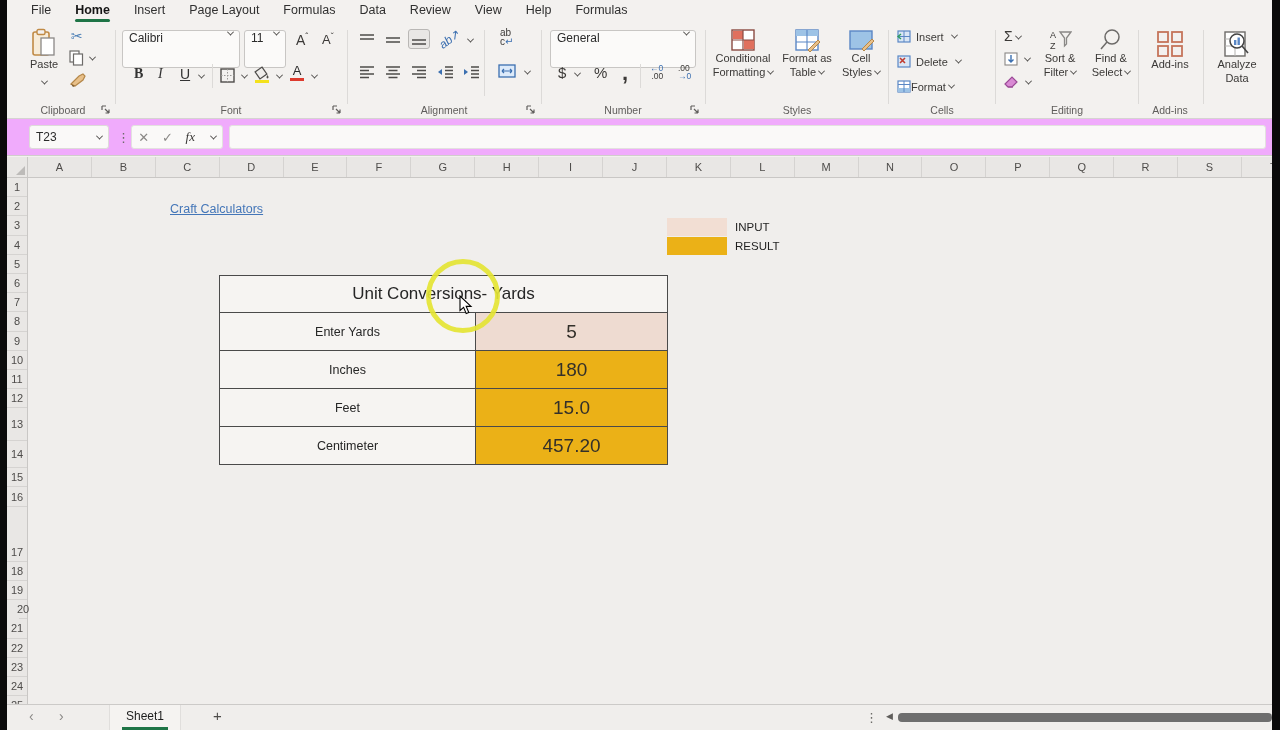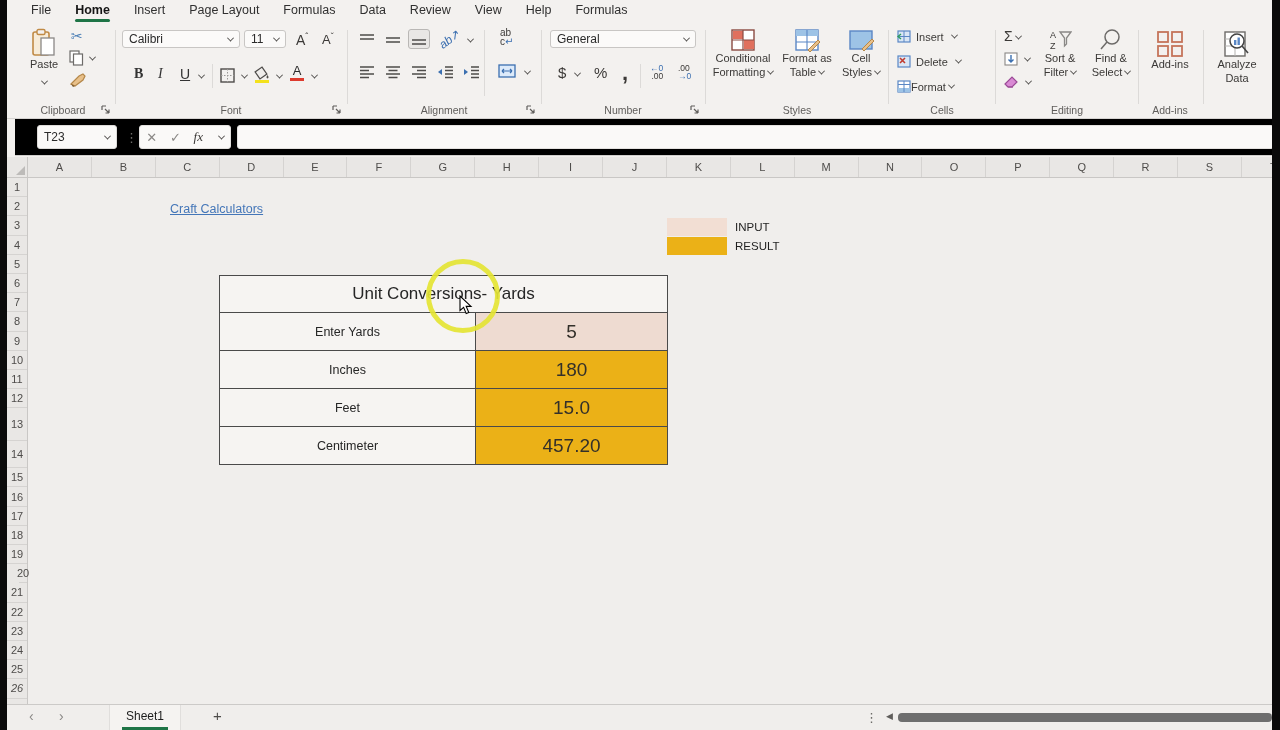--- a/index.html
+++ b/index.html
@@ -14,30 +14,30 @@
   .rtab.active{font-weight:bold;color:#151515}
   .rtab.active::after{content:"";position:absolute;left:10px;right:10px;bottom:-1px;height:3px;background:#1e7446;border-radius:2px}
 
   
   #ribbon{position:absolute;left:0;top:22px;width:100%;height:97px;background:#f3f1ef;border-bottom:1px solid #d5d3d1}
   .group{position:absolute;top:0;height:97px}
   .glabel{position:absolute;bottom:3px;left:0;right:0;text-align:center;font-size:10.5px;color:#5f5d5b}
   .gdiv{position:absolute;top:8px;height:74px;width:1px;background:#dcdad8}
   .chv{display:inline-block;width:5px;height:5px;border-right:1.2px solid #4e4c4a;border-bottom:1.2px solid #4e4c4a;transform:rotate(45deg) translate(-1px,-1px);margin-left:3px;vertical-align:middle}
   .lnch{position:absolute;bottom:4px;width:10px;height:10px}
-  .combo{background:#fbfaf9;border:1px solid #c8c6c4;border-radius:3px;display:flex;align-items:center;font-size:12px;color:#2b2b2b;padding:0 6px;height:18px}
+  .combo{background:#fbfaf9;border:1px solid #c8c6c4;border-radius:3px;display:flex;font-size:12px;color:#2b2b2b;padding:0 6px;height:38px}
   .combo .fill{flex:1}
   .rlabel{font-size:11px;color:#3b3937;text-align:center;line-height:1.25}
   .bigbtn{position:absolute;text-align:center}
   svg{display:block}
   .liconbox{width:22px;height:20px;display:flex;align-items:center;justify-content:center;border-radius:3px}
   .sel{border:1px solid #b9b7b5;background:#e9e7e5}
 
   
-  #fbar{position:absolute;left:8px;top:119px;width:100%;height:37px;background:#000000;border-bottom:1px solid #d0cecc}
+  #fbar{position:absolute;left:0;top:119px;width:100%;height:37px;background:#f0abfc;border-bottom:1px solid #d0cecc}
   #namebox{position:absolute;left:22px;top:6px;width:80px;height:24px;background:#faf9f8;border:1px solid #dddbd9;border-radius:3px;display:flex;align-items:center;padding:0 6px;font-size:12px;color:#2b2b2b}
   #fxbox{position:absolute;left:124px;top:6px;width:92px;height:24px;background:#faf9f8;border:1px solid #e3e1df;border-radius:3px;display:flex;align-items:center;justify-content:space-around;color:#8a8886;font-size:13px}
   #finput{position:absolute;left:222px;top:6px;right:6px;height:24px;background:#faf9f8;border:1px solid #e3e1df;border-radius:3px;font-size:12px;color:#2b2b2b;padding:3px 6px}
   .vdots{color:#6d6b69;font-size:13px;letter-spacing:0}
 
   
   #colheads{position:absolute;left:0;top:157px;width:100%;height:21px;background:#e9e7e5;border-bottom:1px solid #c9c7c5;display:flex}
   #corner{flex:0 0 21px;border-right:1px solid #c9c7c5;position:relative}
   #corner::after{content:"";position:absolute;right:2px;bottom:2px;border-left:9px solid transparent;border-bottom:9px solid #bdbbb9}
   .colh{flex:0 0 63.9px;display:flex;align-items:center;justify-content:center;font-size:11px;color:#4e4c4a;border-right:1px solid #d5d3d1}
@@ -471,21 +471,21 @@
         <div class="rowh" style="height: 19.2px;">7</div>
         <div class="rowh" style="height: 19.2px;">8</div>
         <div class="rowh" style="height: 19.2px;">9</div>
         <div class="rowh" style="height: 19.2px;">10</div>
         <div class="rowh" style="height: 19.2px;">11</div>
         <div class="rowh" style="height: 19.2px;">12</div>
         <div class="rowh" style="height: 33px;">13</div>
         <div class="rowh" style="height: 27px;">14</div>
         <div class="rowh" style="height: 19.2px;">15</div>
         <div class="rowh" style="height: 19.2px;">16</div>
-        <div class="rowh" style="height: 19.2px;">17</div>
+        <div class="rowh" style="height: 19.2px; margin-top: 36px;">17</div>
         <div class="rowh" style="height: 19.2px;">18</div>
         <div class="rowh" style="height: 19.2px;">19</div>
         <div class="rowh" style="height: 19.2px; margin-left: 12px;">20</div>
         <div class="rowh" style="height: 19.2px;">21</div>
         <div class="rowh" style="height: 19.2px;">22</div>
         <div class="rowh" style="height: 19.2px;">23</div>
         <div class="rowh" style="height: 19.2px;">24</div>
         <div class="rowh" style="height: 19.2px;">25</div>
         <div class="rowh" style="height: 19.2px; font-style: italic;">26</div>
       </div>

